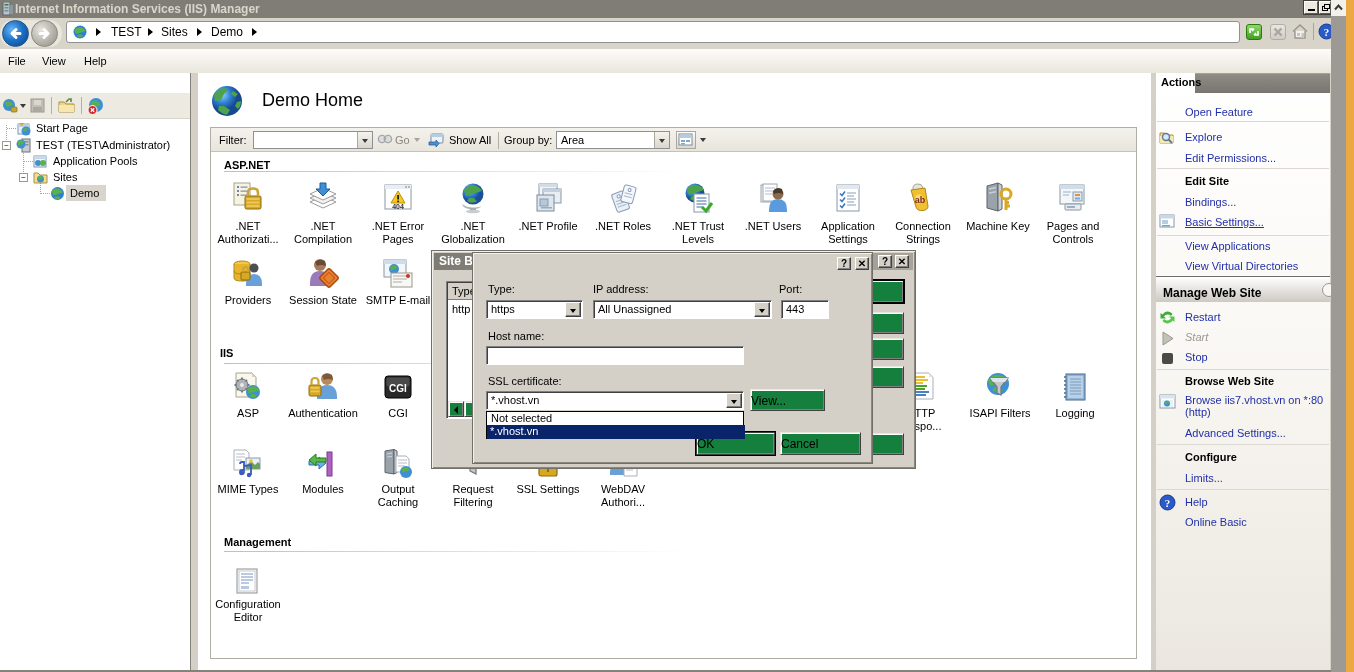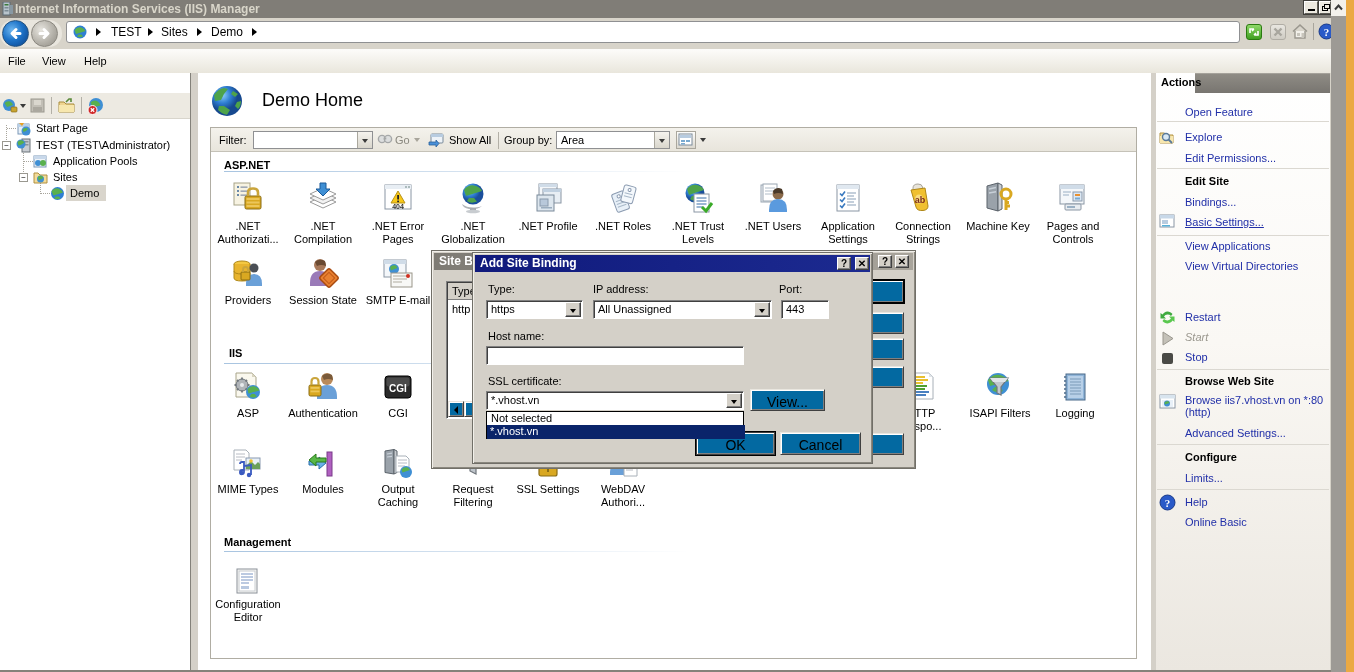--- a/index.html
+++ b/index.html
@@ -58,21 +58,21 @@
 .alink { position:absolute; left:29px; font-size:11px; color:#212fa8; white-space:nowrap; }
 .ahead { position:absolute; left:2px; font-size:11px; font-weight:bold; color:#000; white-space:nowrap; }
 .asep { position:absolute; left:1px; width:172px; height:1px; background:#dbd8d1; }
 .aicon { position:absolute; left:3px; width:17px; height:17px; }
 #mwsbar { position:absolute; left:0; top:203px; width:174px; height:26px; background:linear-gradient(180deg,#fff,#ccc9c1); border-top:1px solid #6f6d67; }
 
 
 .dlg { position:absolute; background:#d4d0c8; border:1px solid #716f68; box-shadow:inset 1px 1px 0 #f2f0ea, inset -1px -1px 0 #8a877e; }
 .dtitle { position:absolute; left:2px; top:2px; right:2px; height:17px; font-weight:bold; font-size:12px; color:#fff; }
 .dbtn { position:absolute; width:14px; height:13px; background:#d4d0c8; border:1px solid #fff; border-right-color:#404040; border-bottom-color:#404040; box-shadow:inset -1px -1px 0 #808080; font-size:10px; font-weight:bold; text-align:center; line-height:11px; color:#000; }
-.btn { position:absolute; background:#0369a1; border:1px solid #e9e6df; border-right-color:#404040; border-bottom-color:#404040; box-shadow:inset 1px 1px 0 #fff, inset -1px -1px 0 #808080; font-size:14px; text-align:center; }
+.btn { position:absolute; background:#15803d; border:1px solid #e9e6df; border-right-color:#404040; border-bottom-color:#404040; box-shadow:inset 1px 1px 0 #fff, inset -1px -1px 0 #808080; font-size:12px; }
 .sunk { position:absolute; background:#fff; border:1px solid #808080; border-right-color:#fff; border-bottom-color:#fff; box-shadow:inset 1px 1px 0 #404040; }
 .wcombo { position:absolute; background:#fff; border:1px solid #808080; border-right-color:#fff; border-bottom-color:#fff; box-shadow:inset 1px 1px 0 #404040; }
 .wcombo .txt { position:absolute; left:4px; top:2px; font-size:11px; }
 .wcombo .cbtn { position:absolute; right:1px; top:1px; width:16px; bottom:1px; background:#d4d0c8; border:1px solid #fff; border-right-color:#404040; border-bottom-color:#404040; box-shadow:inset -1px -1px 0 #808080; }
 .wcombo .cbtn:after { content:""; position:absolute; left:4px; top:6px; border-top:4px solid #000; border-left:3.5px solid transparent; border-right:3.5px solid transparent; }
 .dlbl { position:absolute; font-size:11px; }
 </style>
 </head>
 <body>
 <div id="screen">
@@ -454,21 +454,21 @@
           <rect x="2" y="2" width="22" height="4" fill="#d0dce8"></rect>
           <circle cx="12" cy="11" r="5" fill="#3f8fd4"></circle>
           <path d="M8 9 Q10 6.5 14 7.5 L15.5 10 L11 11.5 L9 12.5 Z" fill="#59b04e"></path>
           <rect x="9" y="15" width="21" height="14" fill="#f8f8f6" stroke="#9a968a" stroke-width="1"></rect>
           <path d="M11 18 L25 18 M11 21 L25 21 M11 24 L20 24" stroke="#b0aca0" stroke-width="1.2"></path>
           <circle cx="26" cy="18" r="2" fill="#d03020"></circle>
         </svg></div>
     <div class="feat" style="left:-3px;top:166px;">Providers</div>
     <div class="feat" style="left:72px;top:166px;">Session State</div>
     <div class="feat" style="left:147px;top:166px;">SMTP E-mail</div>
-    <div class="sechead" style="left:18px;top:219px;">IIS</div>
+    <div class="sechead" style="left:9px;top:219px;">IIS</div>
     <div class="secline" style="left:13px;top:235px;"></div>
     <div class="ficon" style="left:21px;top:243px;"><svg width="32" height="32">
           <path d="M4 2 L20 2 L24 6 L24 26 L4 26 Z" fill="#faf8ee" stroke="#a8a48a" stroke-width="1"></path>
           <path d="M20 2 L20 6 L24 6 Z" fill="#d8d4c0"></path>
           <circle cx="10" cy="14" r="6" fill="#b0b4b8" stroke="#70767c" stroke-width="1"></circle>
           <circle cx="10" cy="14" r="2" fill="#e8eaec"></circle>
           <path d="M10 6.5 L10 8.5 M10 19.5 L10 21.5 M2.5 14 L4.5 14 M15.5 14 L17.5 14 M5 9 L6.5 10.5 M13.5 17.5 L15 19 M15 9 L13.5 10.5 M6.5 17.5 L5 19" stroke="#70767c" stroke-width="1.8"></path>
           <circle cx="21" cy="21" r="7" fill="#3f8fd4"></circle>
           <path d="M15.5 18 Q18 14.5 23 15.5 Q26.5 16.5 27.5 19.5 L21.5 21 L16.5 22.5 Z" fill="#59b04e"></path>
           <path d="M17.5 25.5 Q21 27.5 25 25.5 L22.5 23 L19.5 23 Z" fill="#59b04e"></path>
@@ -595,20 +595,24 @@
     <div class="aicon" style="top:140px;"><svg width="17" height="17">
           <rect x="1" y="2" width="14" height="12" fill="#fff" stroke="#8a96a4" stroke-width="1"></rect>
           <rect x="1" y="2" width="14" height="3.5" fill="#c8d8e8"></rect>
           <rect x="3" y="7" width="6" height="4" fill="#b8cce0"></rect>
           <rect x="3" y="12" width="8" height="1.5" fill="#58b0d8"></rect>
         </svg></div>
     <div class="alink" style="top:143px;text-decoration:underline;">Basic Settings...</div>
     <div class="asep" style="top:162px;"></div>
     <div class="alink" style="top:167px;">View Applications</div>
     <div class="alink" style="top:187px;">View Virtual Directories</div>
+    <div id="mwsbar">
+        <span style="position:absolute;left:7px;top:9px;font-weight:bold;font-size:12px;">Manage Web Site</span>
+      <div style="position:absolute;left:166px;top:6px;width:14px;height:14px;border-radius:50%;background:#f8f7f4;border:1px solid #9a978e;"></div>
+    </div>
     <div class="aicon" style="top:236px;"><svg width="17" height="17">
           <path d="M13.5 5 A6 6 0 0 0 3.5 5.5 L1.5 4 L1.5 9.5 L7 9.5 L5 7.5 A4.5 4.5 0 0 1 12 7 Z" fill="#3faa3f"></path>
           <path d="M3.5 12 A6 6 0 0 0 13.5 11.5 L15.5 13 L15.5 7.5 L10 7.5 L12 9.5 A4.5 4.5 0 0 1 5 10 Z" fill="#5ac84f"></path>
         </svg></div>
     <div class="alink" style="top:238px;">Restart</div>
     <div class="aicon" style="top:257px;"><svg width="17" height="17">
           <path d="M4 2 L14 8.5 L4 15 Z" fill="#c4c1b8" stroke="#9a978e" stroke-width="1"></path>
         </svg></div>
     <div class="alink" style="top:258px;color:#9a978e;font-style:italic;">Start</div>
     <div class="aicon" style="top:277px;"><svg width="17" height="17">
@@ -672,23 +676,20 @@
         <div class="btn" style="left:16px;top:0;width:80px;height:16px;"></div>
       </div>
     </div>
     <div class="btn" style="left:397px;top:29px;width:75px;height:23px;border:1px solid #000;box-shadow:inset 1px 1px 0 #fff, inset -1px -1px 0 #808080, 0 0 0 1px #000;"></div>
     <div class="btn" style="left:397px;top:61px;width:75px;height:22px;"></div>
     <div class="btn" style="left:397px;top:87px;width:75px;height:22px;"></div>
     <div class="btn" style="left:397px;top:115px;width:75px;height:22px;"></div>
     <div class="btn" style="left:397px;top:182px;width:75px;height:22px;"></div>
   </div>
   <div class="dlg" id="dlg2" style="left:472px;top:252px;width:401px;height:212px;">
-    <div class="dtitle" style="background:linear-gradient(90deg,#101a7c,#1c2a90);">
-        <span style="position:absolute;left:5px;top:1px;">Add Site Binding</span>
-      </div>
     <div class="dbtn" style="left:364px;top:4px;">?</div>
     <div class="dbtn" style="left:382px;top:4px;">✕</div>
     <div class="dlbl" style="left:15px;top:30px;">Type:</div>
     <div class="dlbl" style="left:120px;top:30px;">IP address:</div>
     <div class="dlbl" style="left:306px;top:30px;">Port:</div>
     <div class="wcombo" style="left:13px;top:47px;width:97px;height:19px;">
         <span class="txt">https</span>
         <div class="cbtn"></div>
       </div>
     <div class="wcombo" style="left:120px;top:47px;width:179px;height:19px;">

